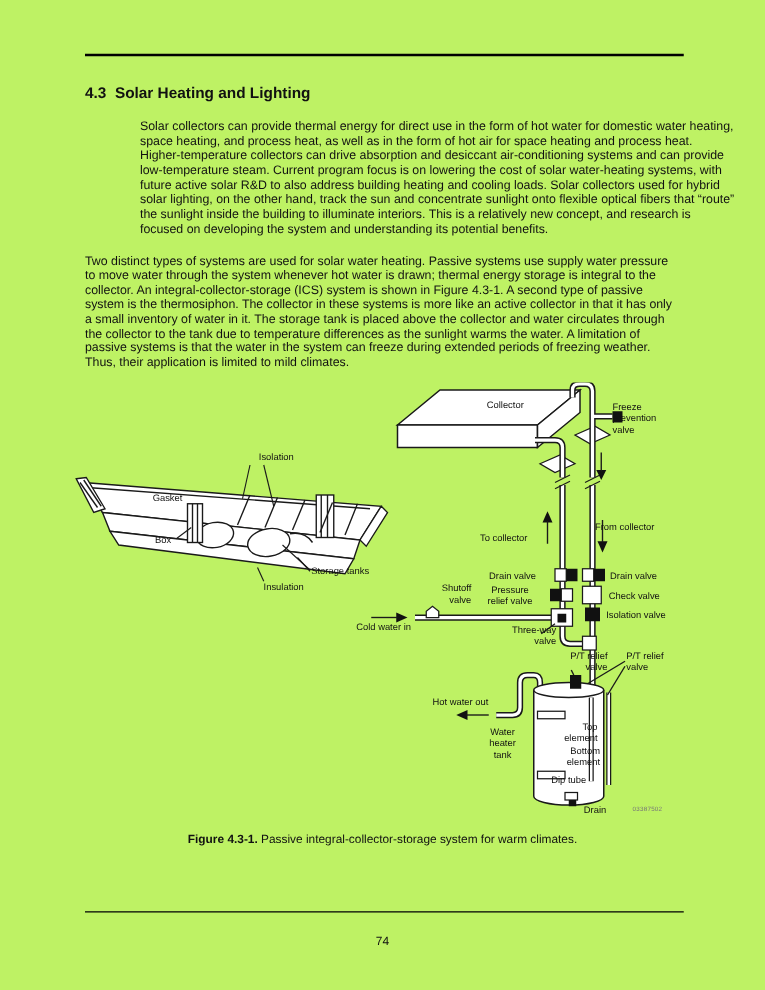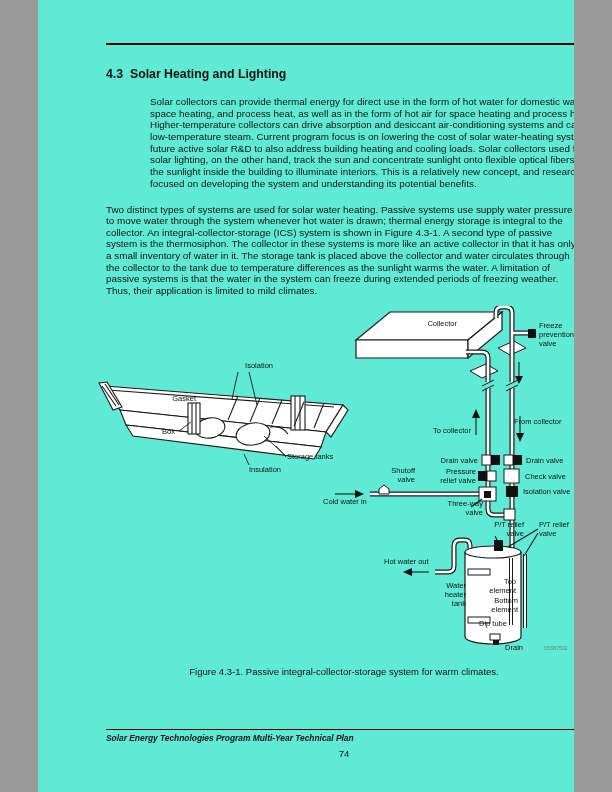--- a/index.html
+++ b/index.html
@@ -1,35 +1,35 @@
 <!DOCTYPE html>
 <html><head>
 <meta charset="utf-8">
 <style>
   html,body{margin:0;padding:0;background:#9a9a9a;}
   .page{
-    position:relative;width:536px;height:792px;margin:0 auto;background:#5eead4;
+    position:relative;width:612px;height:792px;margin:0 auto;background:#bef264;
     font-family:"Liberation Sans",sans-serif;color:#111;overflow:hidden;
   }
   .rule{position:absolute;left:68px;width:479px;background:#000;}
   .rule-top{top:43px;height:1.6px;}
   .rule-bottom{top:729px;height:1px;}
   .heading{position:absolute;left:68px;top:67px;font-size:12.3px;font-weight:bold;white-space:pre;}
   .para{position:absolute;left:68px;font-size:9.9px;line-height:11.65px;white-space:pre;}
   .p1{top:96px;margin-left:44px;}
   .p2{top:203.5px;}
   .diagram{position:absolute;left:0;top:306px;width:612px;height:358px;}
   .diag-svg{position:absolute;left:0;top:0;width:612px;height:358px;}
   .dl{position:absolute;font-size:7.5px;line-height:8.8px;white-space:pre-line;color:#111;}
   .tc{text-align:right;}
-  .tr{text-align:right;}
+  .tr{text-align:center;}
   .ics-title{font-weight:bold;font-size:8.6px;line-height:10px;}
   .fig-id{font-size:5px;color:#777;letter-spacing:.2px;}
   .caption{position:absolute;top:666px;left:0;width:612px;text-align:center;font-size:9.5px;}
-  .caption .cap-b{font-weight:normal;}
+  .caption .cap-b{font-weight:bold;}
   .footer-title{position:absolute;left:68px;top:733px;font-size:8.4px;font-weight:bold;font-style:italic;}
   .page-number{position:absolute;top:748px;left:0;width:612px;text-align:center;font-size:9.6px;}
 </style>
 </head>
 <body>
 
 <div class="page">
 
   <div class="rule rule-top"></div>
 
@@ -183,21 +183,21 @@
       </g>
     </svg>
 
     <div class="dl tc" style="left:175px;top:56px;width:60px">Isolation</div>
     <div class="dl tr" style="left:110px;top:89px;width:48px">Gasket</div>
     <div class="dl" style="left:124px;top:122px">Box</div>
     <div class="dl tc" style="left:183px;top:160px;width:60px">Insulation</div>
     <div class="dl" style="left:249px;top:147px">Storage tanks</div>
 
     <div class="dl tc" style="left:359px;top:14px;width:60px">Collector</div>
-    <div class="dl" style="left:501px;top:16px">Freeze
+    <div class="dl" style="left:490px;top:16px">Freeze
 prevention
 valve</div>
     <div class="dl tr" style="left:373px;top:121px;width:60px">To collector</div>
     <div class="dl" style="left:476px;top:112px">From collector</div>
     <div class="dl tr" style="left:380px;top:151px;width:60px">Drain valve</div>
     <div class="dl" style="left:488px;top:151px">Drain valve</div>
     <div class="dl tr" style="left:378px;top:162px;width:60px">Pressure
 relief valve</div>
     <div class="dl" style="left:487px;top:167px">Check valve</div>
     <div class="dl" style="left:485px;top:182px">Isolation valve</div>
@@ -222,16 +222,15 @@
     <div class="dl tc" style="left:425px;top:338px;width:60px">Drain</div>
     <div class="dl fig-id" style="left:506px;top:338px">03387502</div>
   </div>
 
   <div class="caption">
     <span class="cap-b">Figure 4.3-1.</span>
     <span>Passive integral-collector-storage system for warm climates.</span>
   </div>
 
   <div class="rule rule-bottom"></div>
-  <div class="footer-title">Solar Energy Technologies Program Multi-Year Technical Plan</div>
   <div class="page-number">74</div>
 
 </div>
 
 </body></html>

